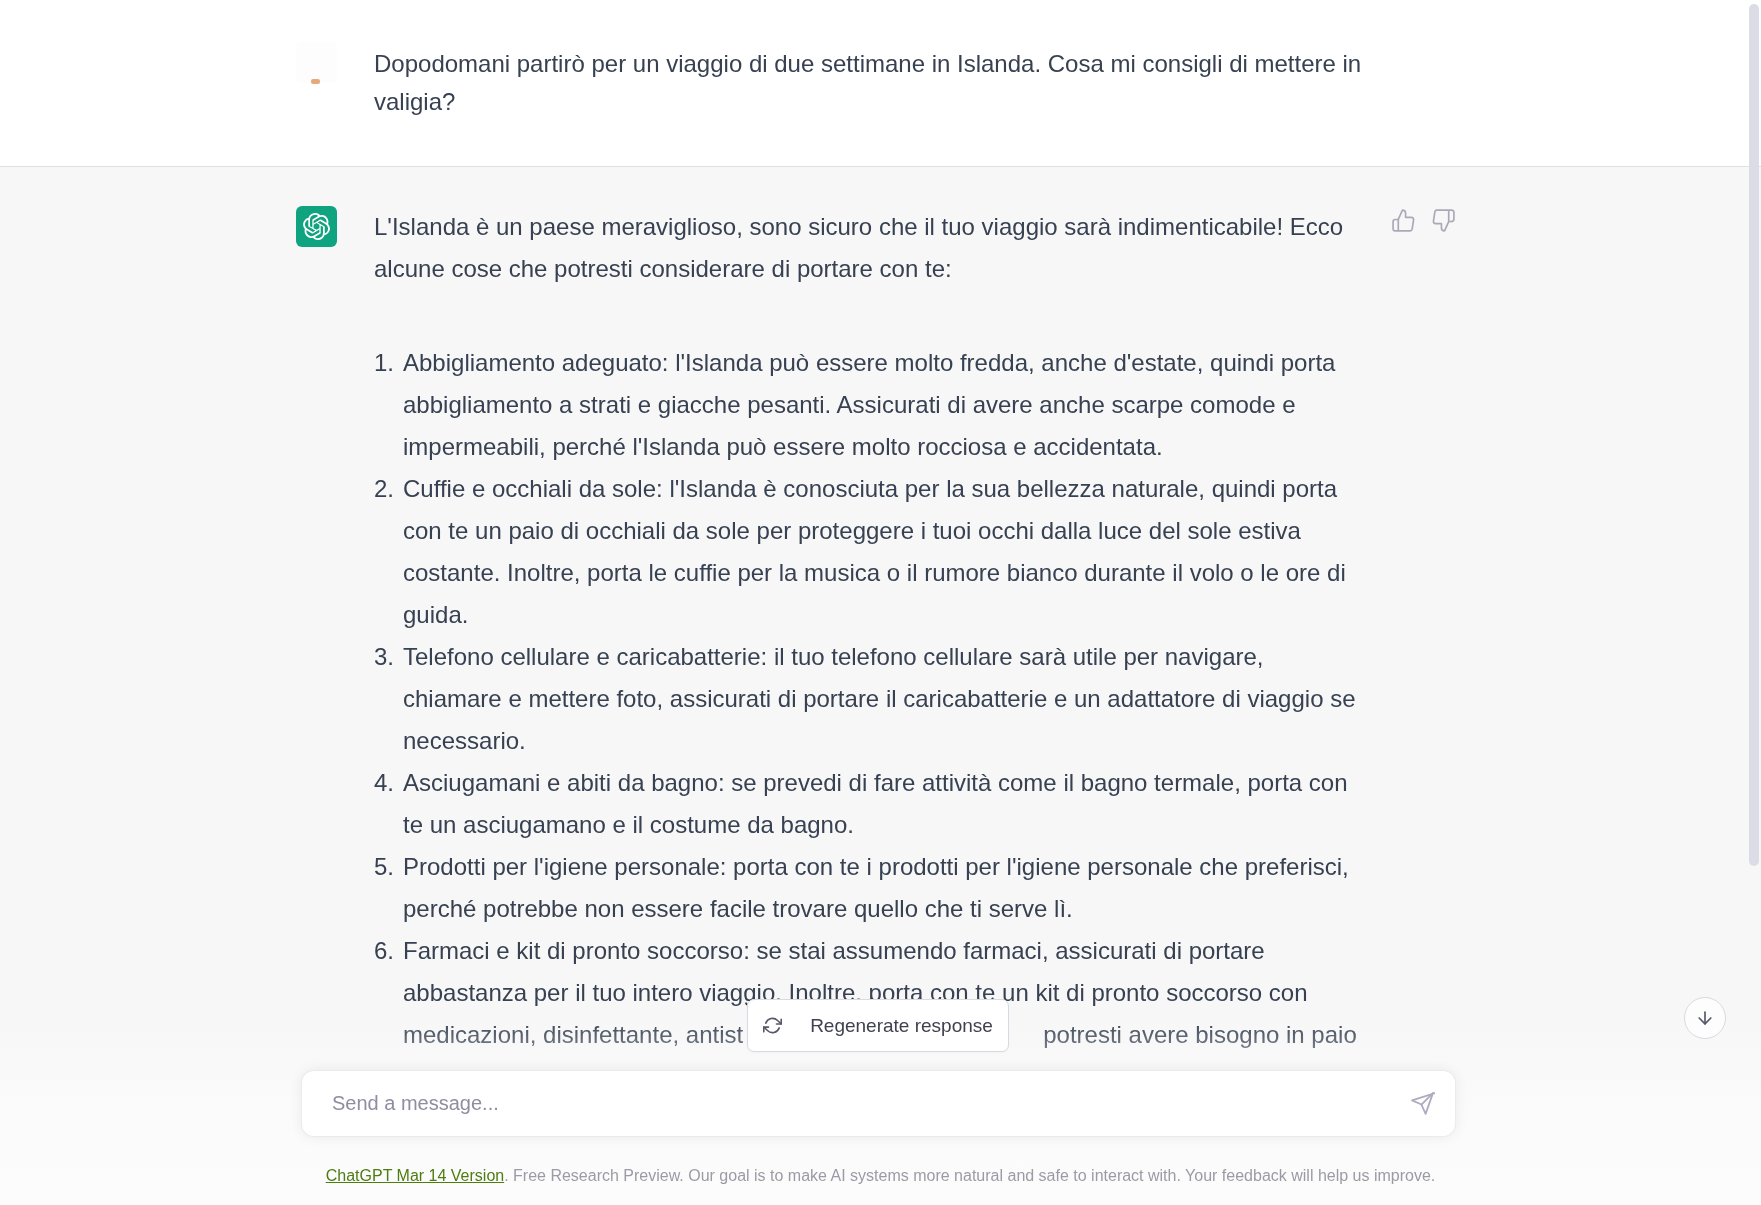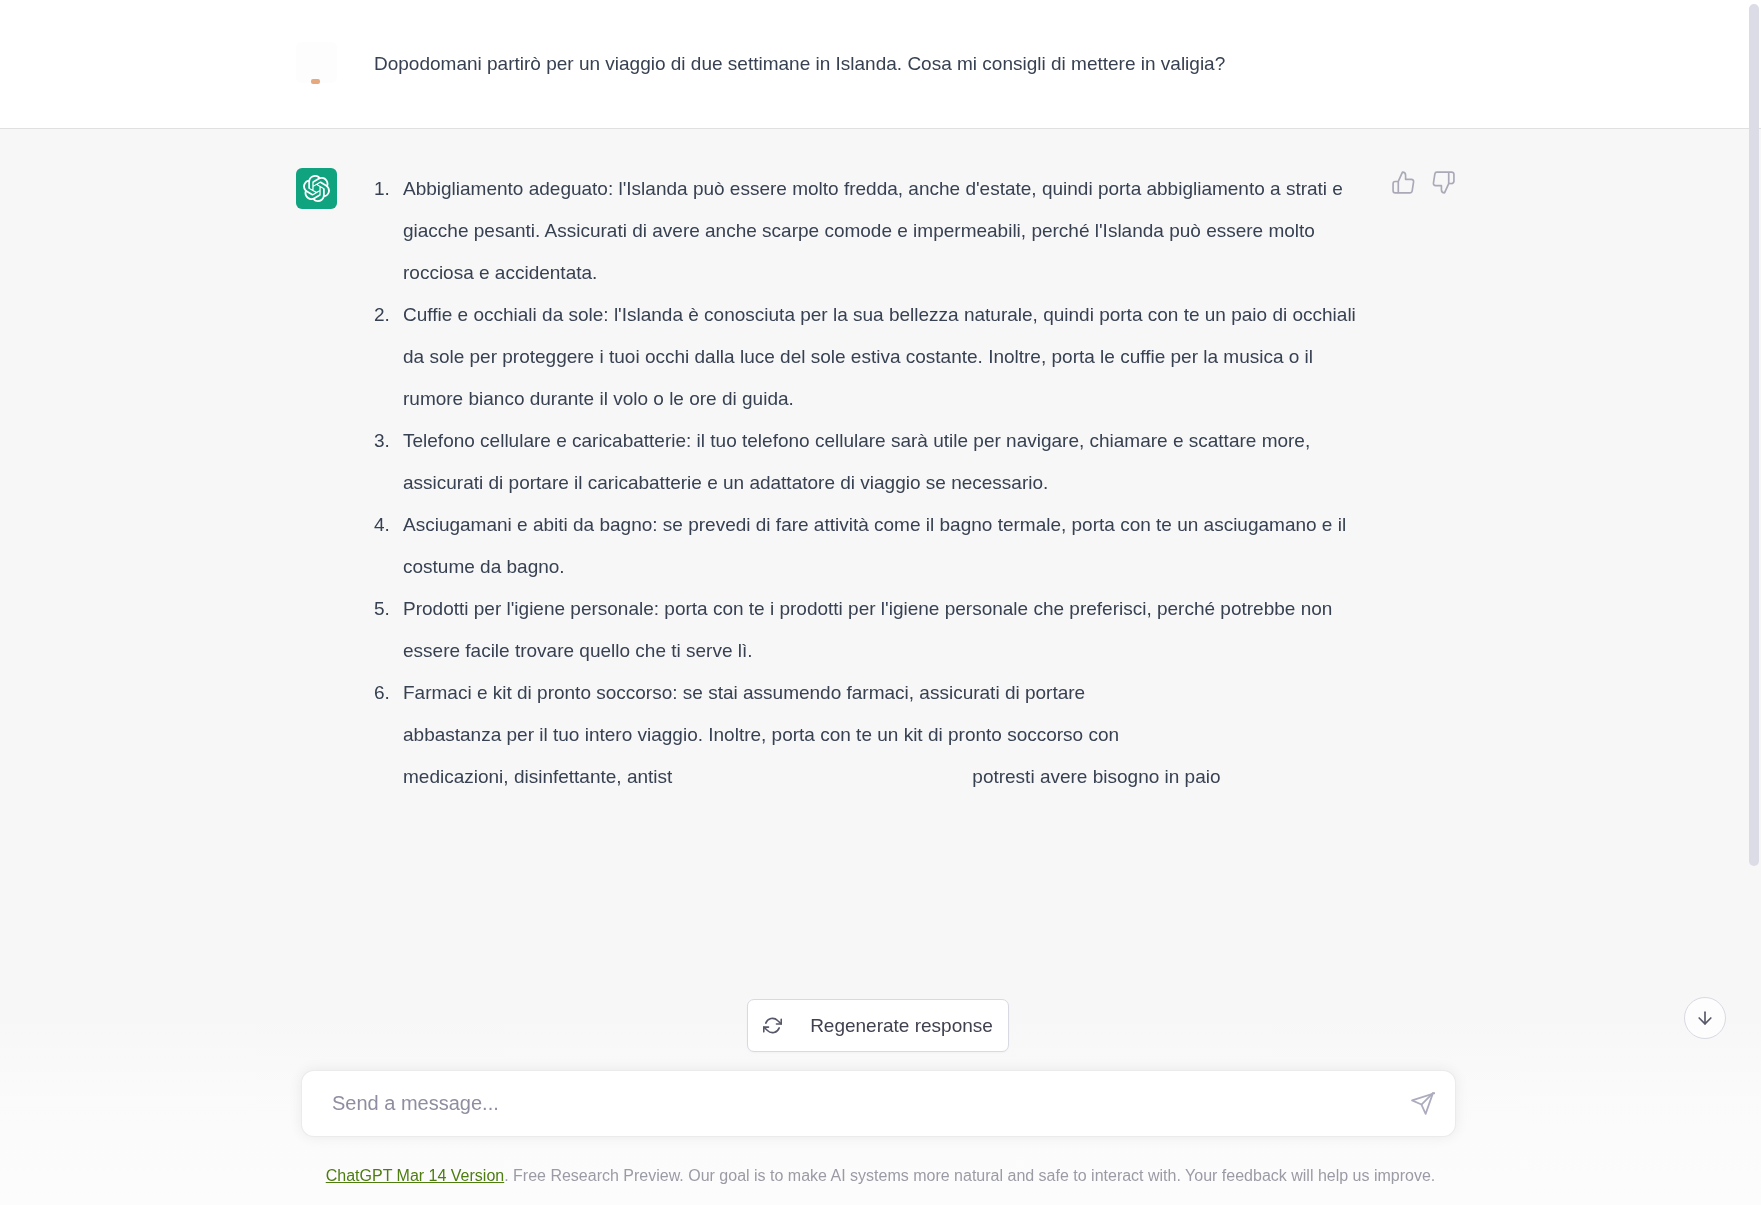--- a/index.html
+++ b/index.html
@@ -39,21 +39,21 @@
   .avatar-user { background:#fdfdfd; }
   .avatar-user .speck {
     position:absolute; left:15px; top:37px;
     width:9px; height:5px; border-radius:2px;
     background:#e09a66; opacity:.85;
   }
   .avatar-assistant {
     background:#10a37f;
     display:flex; align-items:center; justify-content:center;
   }
-  .msg-content { width:992px; font-size:19px; }
+  .msg-content { width:992px; font-size:24px; }
   .msg-user { line-height:38px; padding-top:3px; }
   .msg-assistant { line-height:42px; }
 
   .msg-assistant .intro { margin-bottom:52px; }
 
   ol.packing-list { list-style:none; }
   ol.packing-list li { display:flex; }
   ol.packing-list .marker { width:29px; flex:0 0 29px; }
   ol.packing-list .li-body { flex:1 1 auto; min-width:0; }
   .fixed-line { white-space:nowrap; }
@@ -152,33 +152,34 @@
 
 <div class="row row-assistant">
   <div class="row-inner">
     <div class="avatar avatar-assistant">
       <svg width="27" height="27" viewBox="0 0 24 24">
         <path fill="#ffffff" d="M22.2819 9.8211a5.9847 5.9847 0 0 0-.5157-4.9108 6.0462 6.0462 0 0 0-6.5098-2.9A6.0651 6.0651 0 0 0 4.9807 4.1818a5.9847 5.9847 0 0 0-3.9977 2.9 6.0462 6.0462 0 0 0 .7427 7.0966 5.98 5.98 0 0 0 .511 4.9107 6.051 6.051 0 0 0 6.5146 2.9001A5.9847 5.9847 0 0 0 13.2599 24a6.0557 6.0557 0 0 0 5.7718-4.2058 5.9894 5.9894 0 0 0 3.9977-2.9001 6.0557 6.0557 0 0 0-.7475-7.073zm-9.022 12.6081a4.4755 4.4755 0 0 1-2.8764-1.0408l.1419-.0804 4.7783-2.7582a.7948.7948 0 0 0 .3927-.6813v-6.7369l2.02 1.1686a.071.071 0 0 1 .038.052v5.5826a4.504 4.504 0 0 1-4.4945 4.4944zm-9.6607-4.1254a4.4708 4.4708 0 0 1-.5346-3.0137l.142.0852 4.783 2.7582a.7712.7712 0 0 0 .7806 0l5.8428-3.3685v2.3324a.0804.0804 0 0 1-.0332.0615L9.74 19.9502a4.4992 4.4992 0 0 1-6.1408-1.6464zM2.3408 7.8956a4.485 4.485 0 0 1 2.3655-1.9728V11.6a.7664.7664 0 0 0 .3879.6765l5.8144 3.3543-2.0201 1.1685a.0757.0757 0 0 1-.071 0l-4.8303-2.7865A4.504 4.504 0 0 1 2.3408 7.8956zm16.5963 3.8558L13.1038 8.364 15.1192 7.2a.0757.0757 0 0 1 .071 0l4.8303 2.7913a4.4944 4.4944 0 0 1-.6765 8.1042v-5.6772a.79.79 0 0 0-.407-.667zm2.0107-3.0231l-.142-.0852-4.7735-2.7818a.7759.7759 0 0 0-.7854 0L9.409 9.2297V6.8974a.0662.0662 0 0 1 .0284-.0615l4.8303-2.7866a4.4992 4.4992 0 0 1 6.6802 4.66zM8.3065 12.863l-2.02-1.1638a.0804.0804 0 0 1-.038-.0567V6.0742a4.4992 4.4992 0 0 1 7.3757-3.4537l-.142.0805L8.704 5.459a.7948.7948 0 0 0-.3927.6813zm1.0976-2.3654l2.602-1.4998 2.6069 1.4998v2.9994l-2.5974 1.4997-2.6067-1.4997z"></path>
       </svg>
     </div>
 
     <div class="msg-content msg-assistant">
+      <div class="intro">L'Islanda è un paese meraviglioso, sono sicuro che il tuo viaggio sarà indimenticabile! Ecco alcune cose che potresti considerare di portare con te:</div>
 
       <ol class="packing-list">
         <li>
           <span class="marker">1.</span>
           <div class="li-body">Abbigliamento adeguato: l'Islanda può essere molto fredda, anche d'estate, quindi porta abbigliamento a strati e giacche pesanti. Assicurati di avere anche scarpe comode e impermeabili, perché l'Islanda può essere molto rocciosa e accidentata.</div>
         </li>
         <li>
           <span class="marker">2.</span>
           <div class="li-body">Cuffie e occhiali da sole: l'Islanda è conosciuta per la sua bellezza naturale, quindi porta con te un paio di occhiali da sole per proteggere i tuoi occhi dalla luce del sole estiva costante. Inoltre, porta le cuffie per la musica o il rumore bianco durante il volo o le ore di guida.</div>
         </li>
         <li>
           <span class="marker">3.</span>
-          <div class="li-body">Telefono cellulare e caricabatterie: il tuo telefono cellulare sarà utile per navigare, chiamare e scattare more, assicurati di portare il caricabatterie e un adattatore di viaggio se necessario.</div>
+          <div class="li-body">Telefono cellulare e caricabatterie: il tuo telefono cellulare sarà utile per navigare, chiamare e mettere foto, assicurati di portare il caricabatterie e un adattatore di viaggio se necessario.</div>
         </li>
         <li>
           <span class="marker">4.</span>
           <div class="li-body">Asciugamani e abiti da bagno: se prevedi di fare attività come il bagno termale, porta con te un asciugamano e il costume da bagno.</div>
         </li>
         <li>
           <span class="marker">5.</span>
           <div class="li-body">Prodotti per l'igiene personale: porta con te i prodotti per l'igiene personale che preferisci, perché potrebbe non essere facile trovare quello che ti serve lì.</div>
         </li>
         <li>

